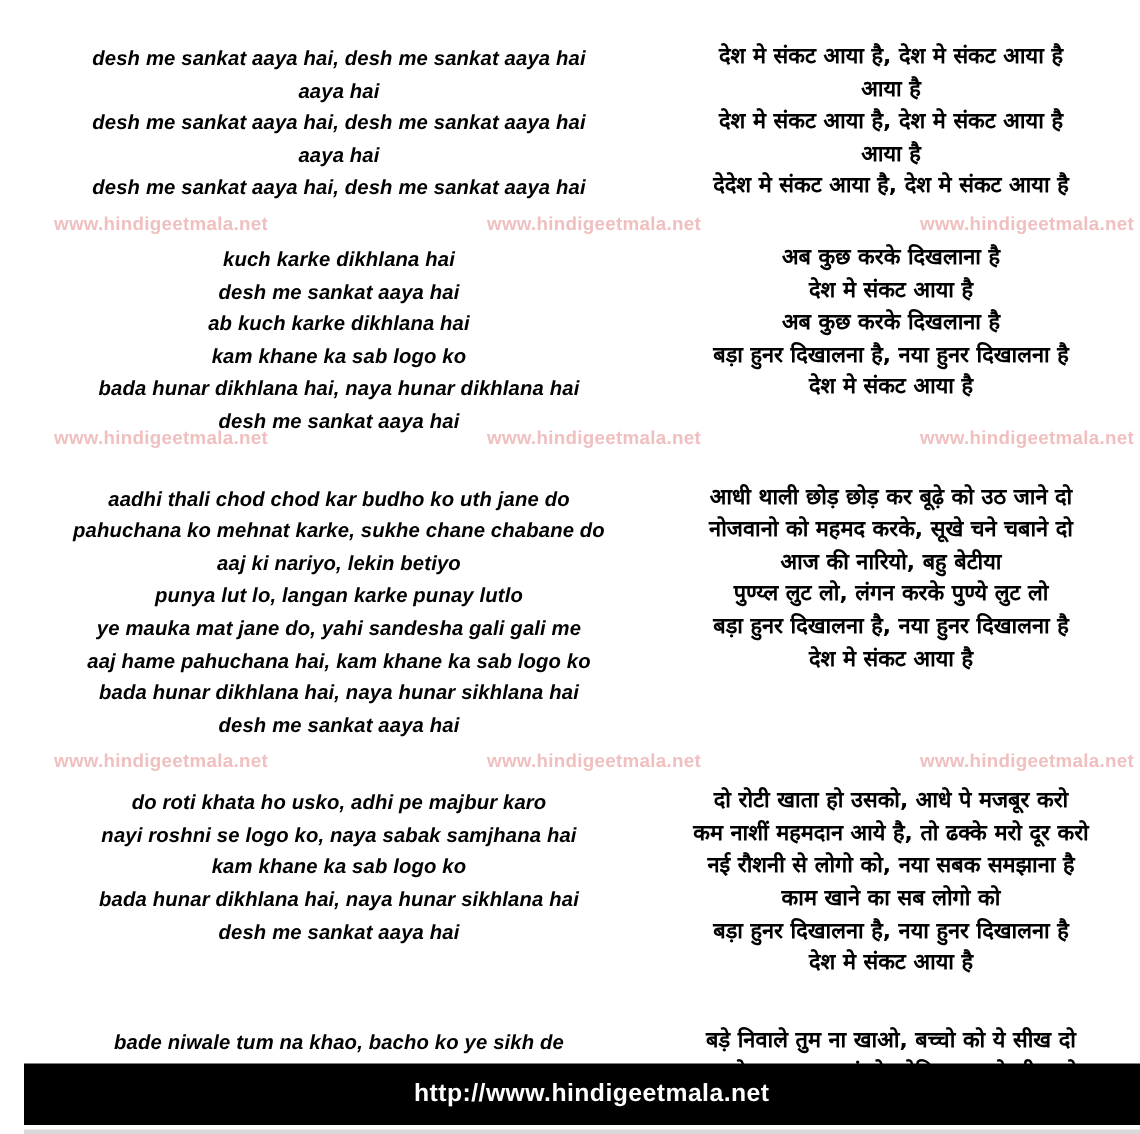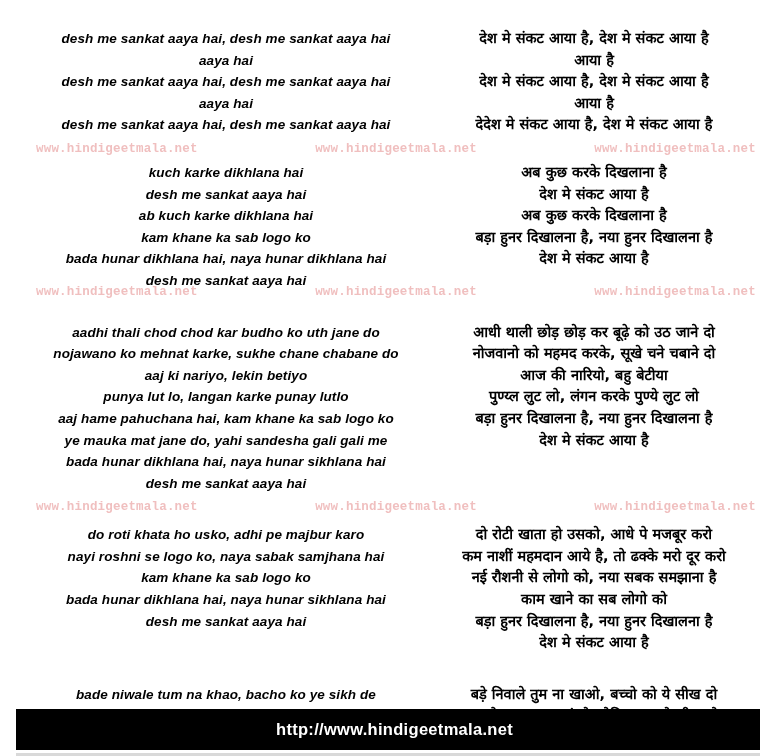--- a/index.html
+++ b/index.html
@@ -75,21 +75,21 @@
     justify-content: space-between;
     padding: 0 20px;
     box-sizing: border-box;
     pointer-events: none;
   }
   .watermark {
     color: #f0bfbf;
     font-size: 12.5px;
     font-weight: bold;
     letter-spacing: 0.2px;
-    font-family: Liberation Mono, monospace;
+    font-family: Liberation Sans, sans-serif;
   }
   .footer {
     position: absolute;
     left: 0;
     bottom: 3px;
     width: 757px;
     height: 41px;
     background: #000000;
     color: #ffffff;
     display: flex;
@@ -147,25 +147,25 @@
         <div class="line">बड़ा हुनर दिखालना है, नया हुनर दिखालना है</div>
         <div class="line">देश मे संकट आया है</div>
       </div>
     </div>
 
     <div class="spacer big"></div>
 
     <div class="stanza">
       <div class="col-roman">
         <div class="line">aadhi thali chod chod kar budho ko uth jane do</div>
-        <div class="line">nojawano ko mehnat karke, sukhe chane chabane do</div>
+        <div class="line">pahuchana ko mehnat karke, sukhe chane chabane do</div>
         <div class="line">aaj ki nariyo, lekin betiyo</div>
         <div class="line">punya lut lo, langan karke punay lutlo</div>
+        <div class="line">ye mauka mat jane do, yahi sandesha gali gali me</div>
         <div class="line">aaj hame pahuchana hai, kam khane ka sab logo ko</div>
-        <div class="line">ye mauka mat jane do, yahi sandesha gali gali me</div>
         <div class="line">bada hunar dikhlana hai, naya hunar sikhlana hai</div>
         <div class="line">desh me sankat aaya hai</div>
       </div>
       <div class="col-deva">
         <div class="line">आधी थाली छोड़ छोड़ कर बूढ़े को उठ जाने दो</div>
         <div class="line">नोजवानो को महमद करके, सूखे चने चबाने दो</div>
         <div class="line">आज की नारियो, बहु बेटीया</div>
         <div class="line">पुण्य्ल लुट लो, लंगन करके पुण्ये लुट लो</div>
         <div class="line">बड़ा हुनर दिखालना है, नया हुनर दिखालना है</div>
         <div class="line">देश मे संकट आया है</div>

